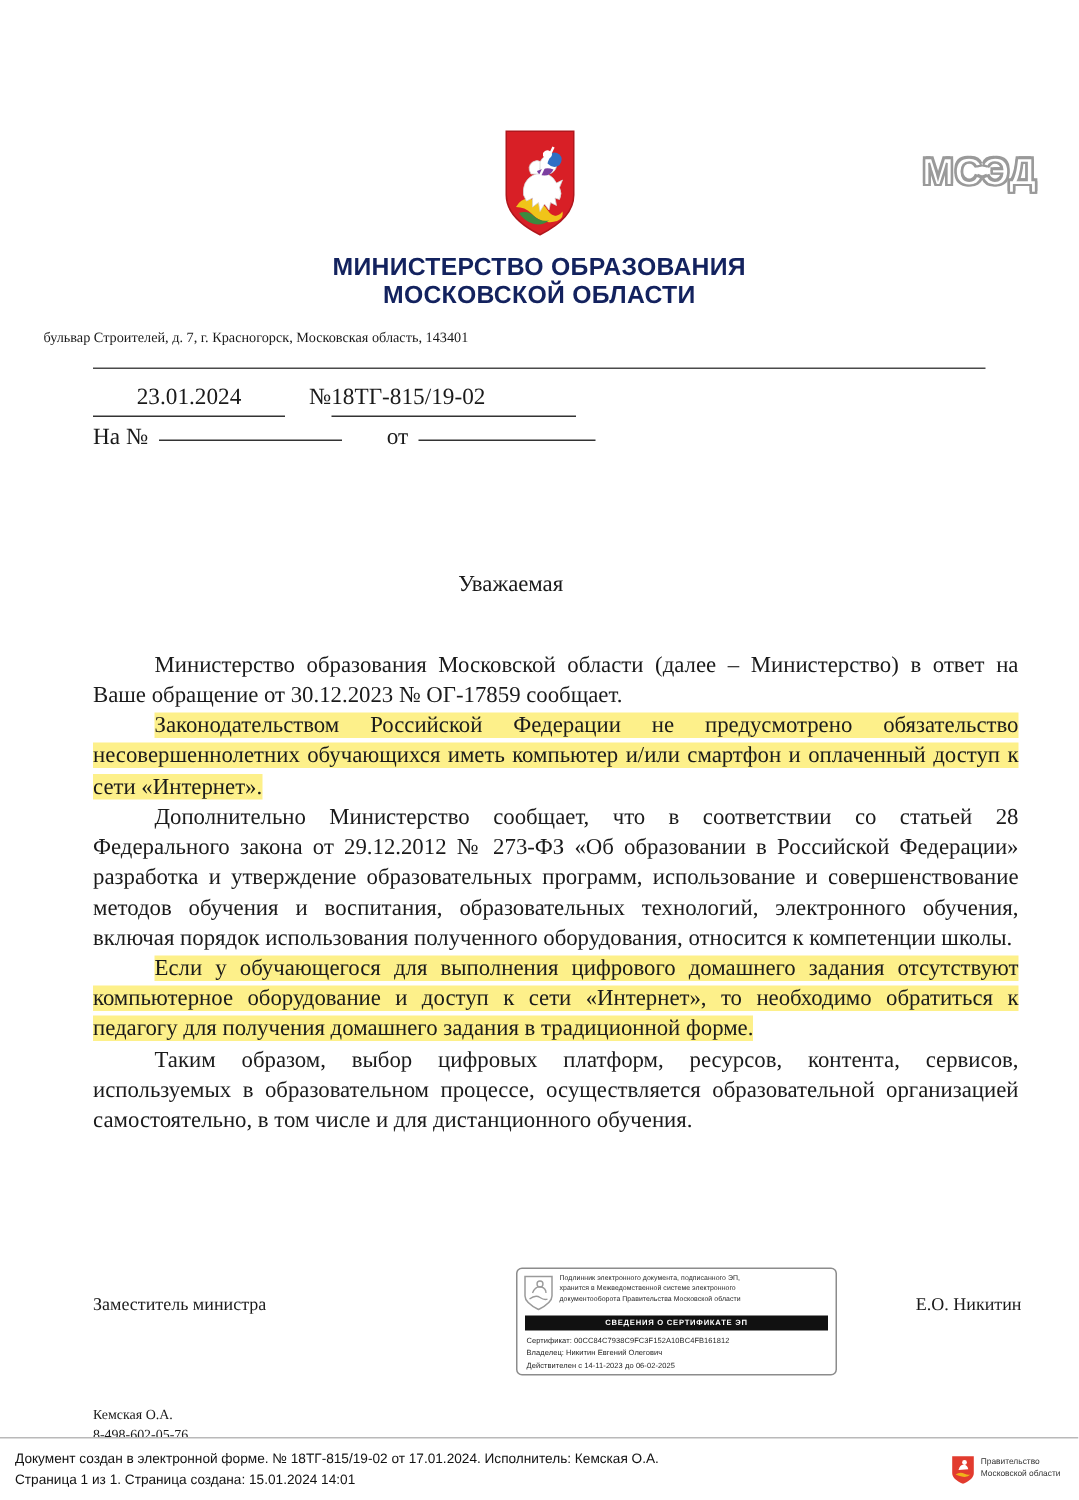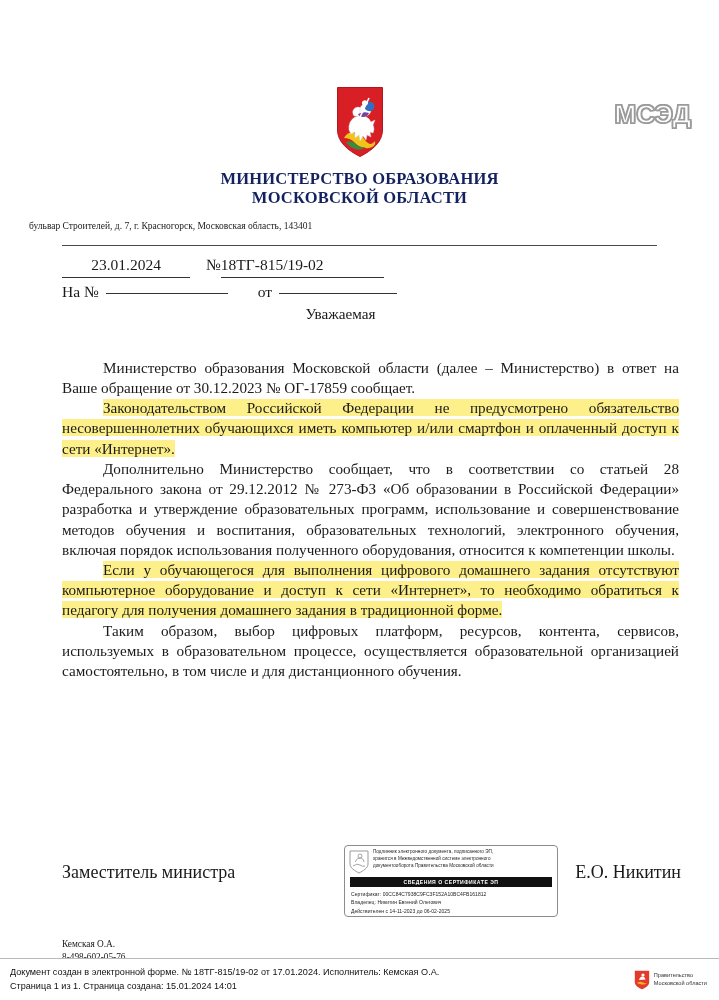--- a/index.html
+++ b/index.html
@@ -54,21 +54,21 @@
     -webkit-text-stroke: 1.3px #9a9a9a;
     text-shadow:
       -1px -1px 0 #9a9a9a, 1px -1px 0 #9a9a9a,
       -1px  1px 0 #9a9a9a, 1px  1px 0 #9a9a9a;
     line-height: 1;
     user-select: none;
   }
 
   .org-title {
     margin-top: 11px;
-    font-family: Liberation Serif, serif;
+    font-family: Liberation Sans, sans-serif;
     font-weight: 700;
     font-size: 16.5px;
     line-height: 1.18;
     color: #13225e;
     letter-spacing: 0.2px;
   }
   .org-title .l2 { display: block; }
 
   .contacts {
     margin-top: 12px;
@@ -118,20 +118,21 @@
   .gap18 { display: inline-block; width: 16px; }
   .numsign { padding: 0 0 1px 0; }
   .refline2 { margin-top: 4px; }
   .lbl { padding-bottom: 1px; }
   .fld-onref { width: 122px; margin-left: 7px; }
   .fld-onref-date { width: 118px; margin-left: 7px; }
   .ot-lbl { margin-left: 30px; padding-bottom: 1px; }
 
   
   .body-area {
+    margin-top: 76px;
     padding: 0 40px 0 62px;
     font-size: 15.2px;
     line-height: 1.33;
   }
   .salutation {
     text-align: center;
     margin: 0 0 34px 0;
     padding-right: 60px;
   }
   p.para {
@@ -150,21 +151,21 @@
   
   .sign-row {
     position: absolute;
     left: 0;
     right: 0;
     top: 862px;
     padding: 0 38px 0 62px;
     display: flex;
     justify-content: space-between;
     align-items: center;
-    font-size: 18px;
+    font-size: 12px;
   }
   .sign-title { white-space: nowrap; }
   .sign-name { white-space: nowrap; }
 
   
   .stamp {
     position: absolute;
     left: 344px;
     top: 845px;
     width: 214px;

